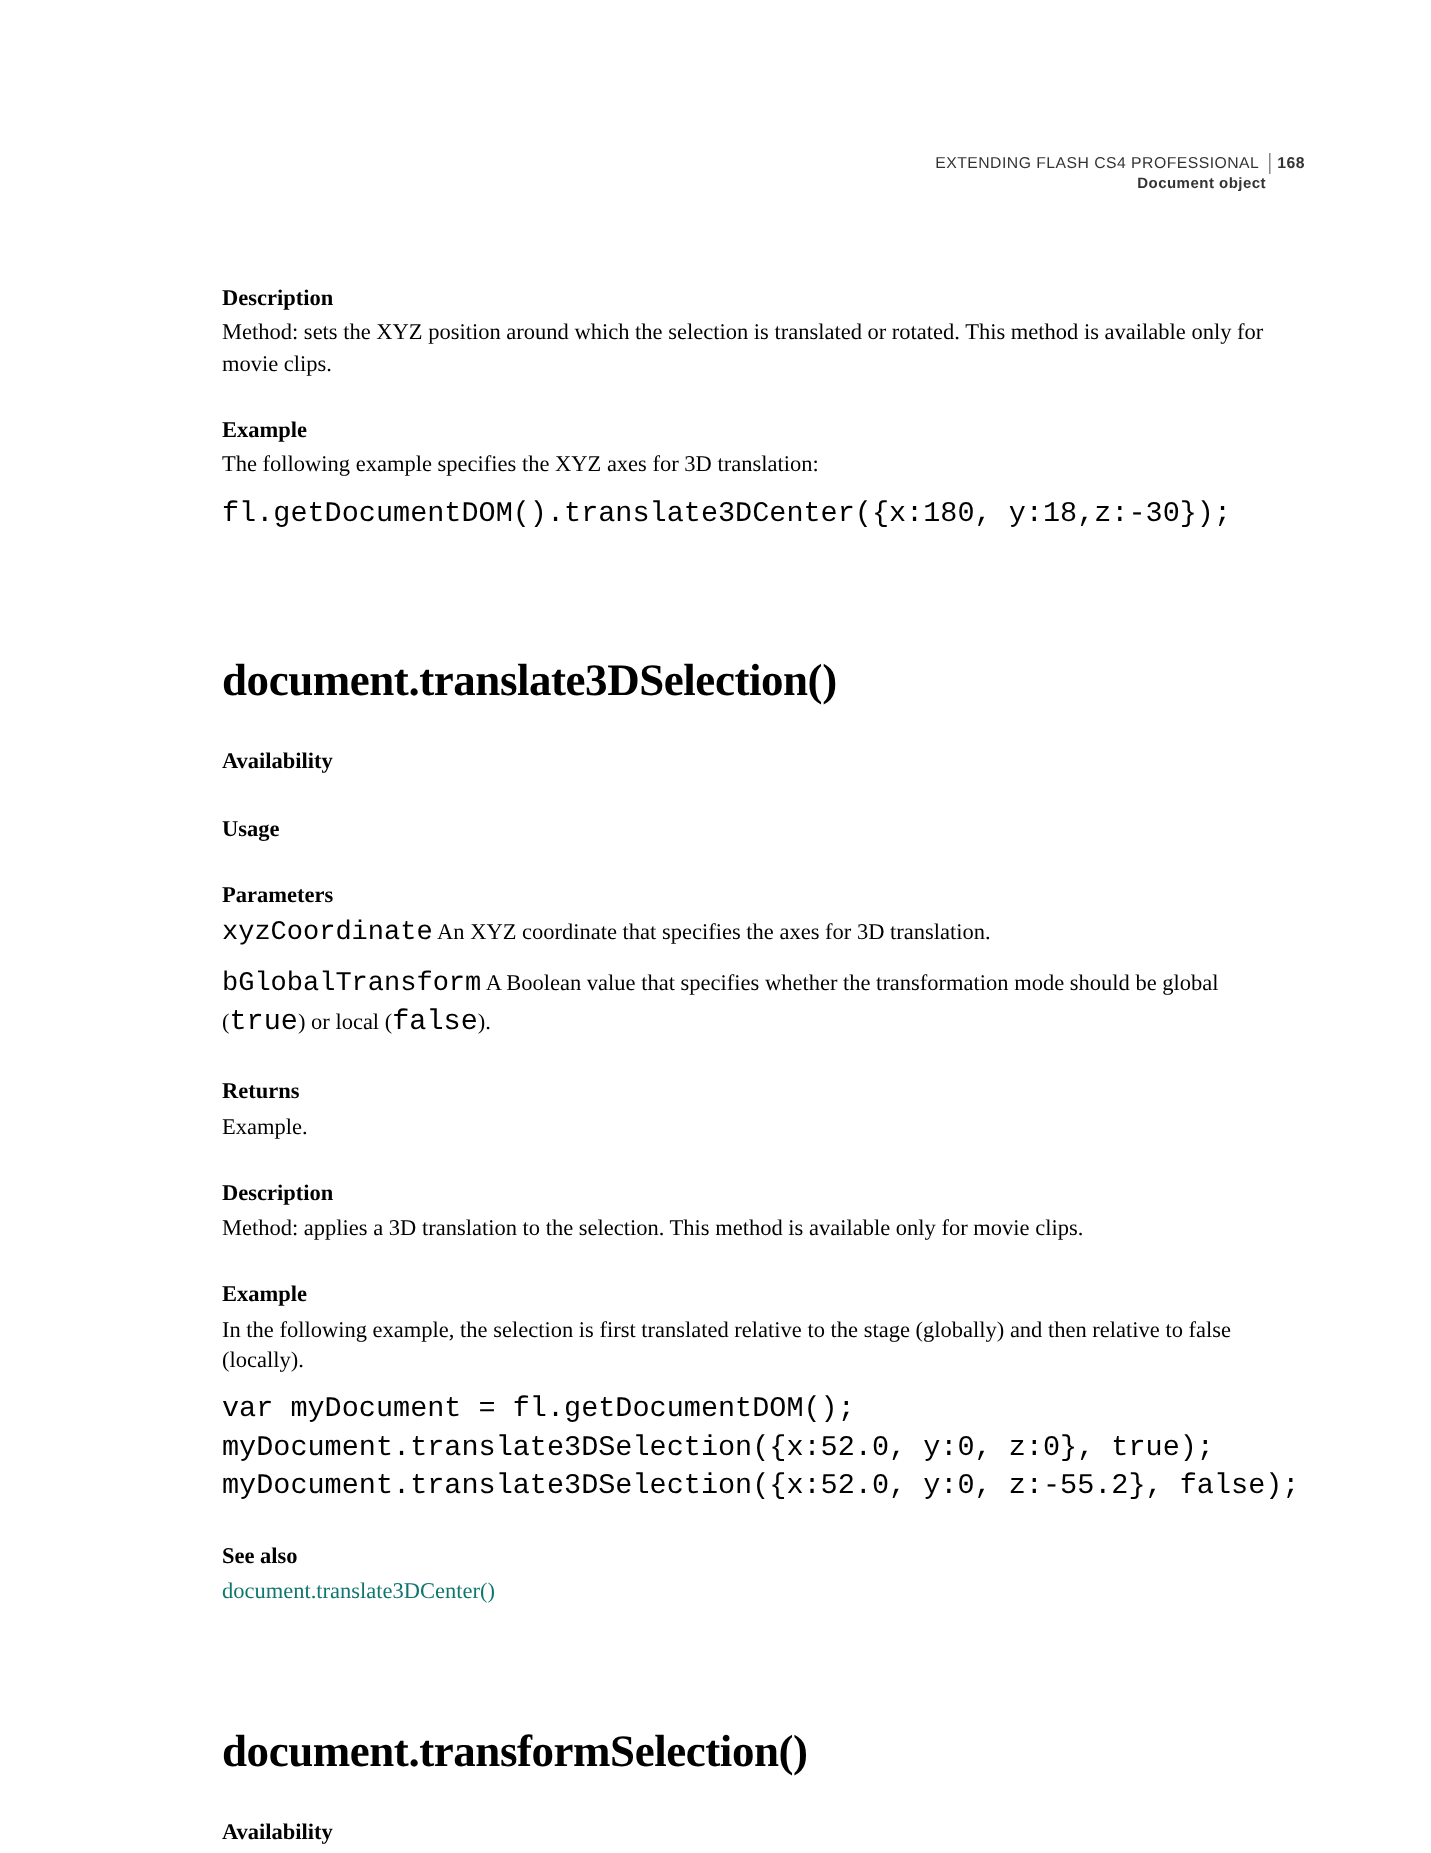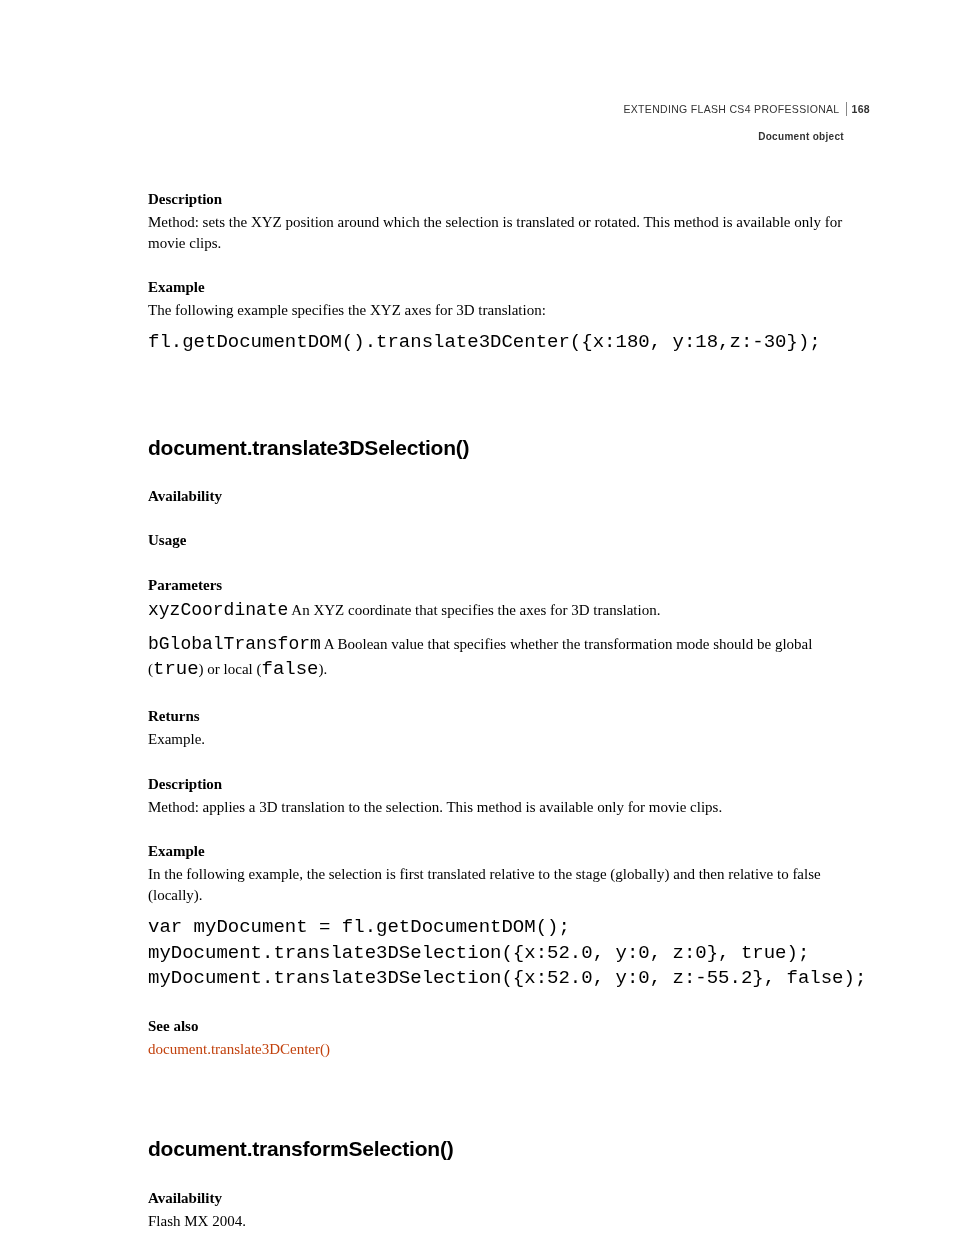--- a/index.html
+++ b/index.html
@@ -32,37 +32,37 @@
     border-right: 1.5px solid #888;
     padding-right: 6px;
     display: inline-block;
   }
   .run-header .pagenum {
     font-weight: bold;
     padding-left: 5px;
   }
   .run-header .line2 {
     font-weight: bold;
-    margin-top: 14px;
+    margin-top: 0;
     padding-right: 26px;
     font-size: 10px;
   }
   .content {
     margin-top: 101px;
   }
   h2.section-label {
     font-family: "Minion Pro", Georgia, "Times New Roman", serif;
     font-weight: bold;
     font-size: 15px;
     margin: 24px 0 3px 0;
   }
   h1.api-title {
-    font-family: Liberation Sans, sans-serif;
+    font-family: Liberation Serif, serif;
     font-weight: bold;
-    font-size: 21px;
+    font-size: 30px;
     margin: 44px 0 10px 0;
     letter-spacing: -0.01em;
   }
   p {
     margin: 2px 0 10px 0;
   }
   pre.code, span.code-inline {
     font-family: Liberation Mono, monospace;
     font-size: 19px;
   }
@@ -70,21 +70,21 @@
     margin: 8px 0 12px 0;
     white-space: pre;
     line-height: 1.35;
   }
   .param-name {
     font-family: "Courier New", Courier, monospace;
     font-size: 18px;
     font-weight: normal;
   }
   a.xref {
-    color: #c2410c;
+    color: #0f766e;
     text-decoration: none;
   }
   .spacer-before-h1 {
     height: 22px;
   }
 </style>
 </head>
 <body>
 
 <div class="page">

